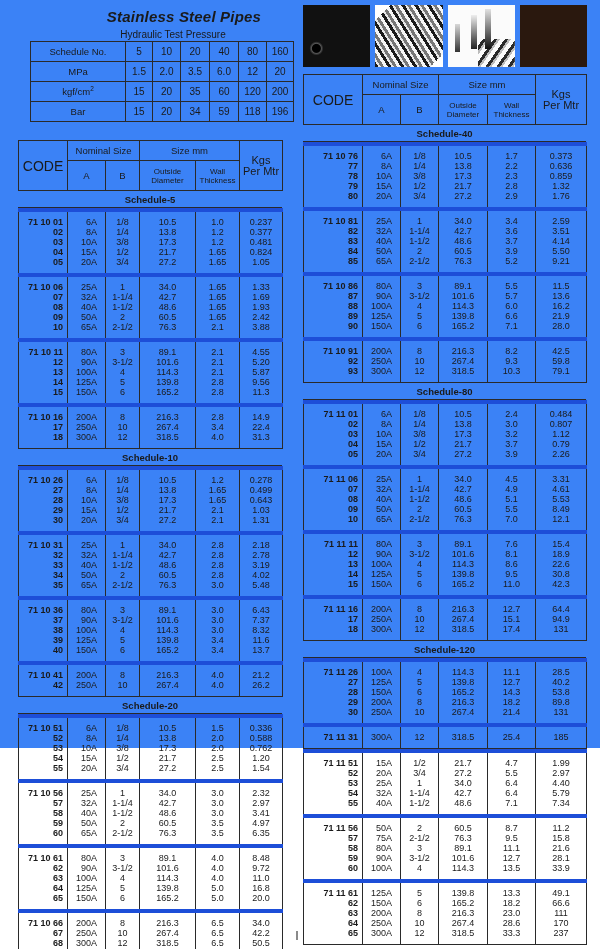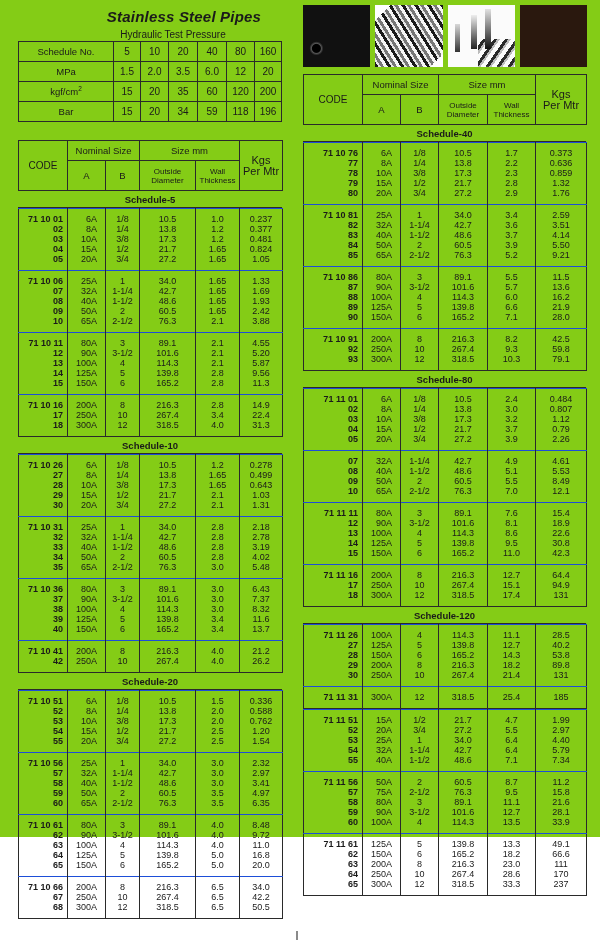--- a/index.html
+++ b/index.html
@@ -1,50 +1,50 @@
 <!DOCTYPE html>
 <html><head>
 <meta charset="utf-8">
 <style>
   * { margin:0; padding:0; box-sizing:border-box; }
   html,body { background:#fff; }
   body { width:600px; height:949px; font-family:"Liberation Sans", sans-serif; color:#1a1a1a; overflow:hidden; }
-  #page { position:relative; width:600px; height:837px; background:#84cc16; }
+  #page { position:relative; width:600px; height:748px; background:#3b82f6; }
 
   .left-col  { position:absolute; left:18px; top:8px;  width:266px; }
   .right-col { position:absolute; left:303px; top:5px; width:284px; }
 
   .doc-title { font-size:15px; font-weight:bold; font-style:italic; text-align:center; padding-left:66px; letter-spacing:.2px; }
   .press-caption { font-size:10px; text-align:center; padding-left:44px; margin-top:4px; }
 
   table { border-collapse:collapse; table-layout:fixed; }
   td { overflow:hidden; white-space:nowrap; }
 
   
-  .pressure { width:263px; margin-left:0; margin-top:1px; }
+  .pressure { width:263px; margin-left:12px; margin-top:1px; }
   .pressure td { border:1px solid #2a2a2a; text-align:center; font-size:10px; height:20px; }
   .pressure td.plabel { font-size:9.5px; }
   .pressure sup { font-size:6.5px; }
 
   
   .main-tbl-wrap.left  { margin-top:18px; width:264px; }
   .main-tbl-wrap.right { margin-top:7px;  width:283px; }
 
   .hdr-table { width:100%; border:1px solid #2a2a2a; }
   .hdr-table td { border:1px solid #2a2a2a; text-align:center; vertical-align:middle; }
   .hdr-table .h1 { height:20px; font-size:9.5px; }
   .hdr-table .h2 { height:30px; font-size:9.5px; }
   .hdr-table .two-line { font-size:8px; line-height:9px; }
-  .hdr-table .rowspan-cell { font-size:10px; }
+  .hdr-table .rowspan-cell { font-size:14px; }
   .hdr-table .kgs-head { font-size:11px; line-height:11px; }
 
   .sched { border-bottom:1px solid #2a2a2a; text-align:center; font-weight:bold; font-size:9.5px; padding:3px 0 2px 0; }
 
   table.data { width:100%; border-left:1px solid #2a2a2a; border-right:1px solid #2a2a2a; border-bottom:1px solid #2a2a2a; }
-  table.data tbody { border-top:1px solid #1d4ed8;margin-top:16px; }
+  table.data tbody { border-top:4px solid #1d4ed8;margin-top:16px; }
   table.data tbody:first-child { border-top:none; }
   table.data td { font-size:9px; line-height:10px; height:10px; }
   table.data tr:first-child td { padding-top:5px; }
   table.data tr:last-child td  { padding-bottom:6px; }
   td.c-code { text-align:right; padding-right:4px; font-weight:bold; border-right:1px solid #2a2a2a; }
   td.c-a    { text-align:right; padding-right:8px; border-right:1px solid #2a2a2a; }
   td.c-b    { text-align:center; border-right:1px solid #2a2a2a; }
   td.c-od   { text-align:center; border-right:1px solid #2a2a2a; }
   td.c-wt   { text-align:center; border-right:1px solid #2a2a2a; }
   td.c-kgs  { text-align:center; }
@@ -901,20 +901,28 @@
               <td class="c-code">05</td>
               <td class="c-a">20A</td>
               <td class="c-b">3/4</td>
               <td class="c-od">27.2</td>
               <td class="c-wt">3.9</td>
               <td class="c-kgs">2.26</td>
             </tr>
           </tbody>
           <tbody>
             <tr>
+              <td class="c-code">71 11 06</td>
+              <td class="c-a">25A</td>
+              <td class="c-b">1</td>
+              <td class="c-od">34.0</td>
+              <td class="c-wt">4.5</td>
+              <td class="c-kgs">3.31</td>
+            </tr>
+            <tr>
               <td class="c-code">07</td>
               <td class="c-a">32A</td>
               <td class="c-b">1-1/4</td>
               <td class="c-od">42.7</td>
               <td class="c-wt">4.9</td>
               <td class="c-kgs">4.61</td>
             </tr>
             <tr>
               <td class="c-code">08</td>
               <td class="c-a">40A</td>

